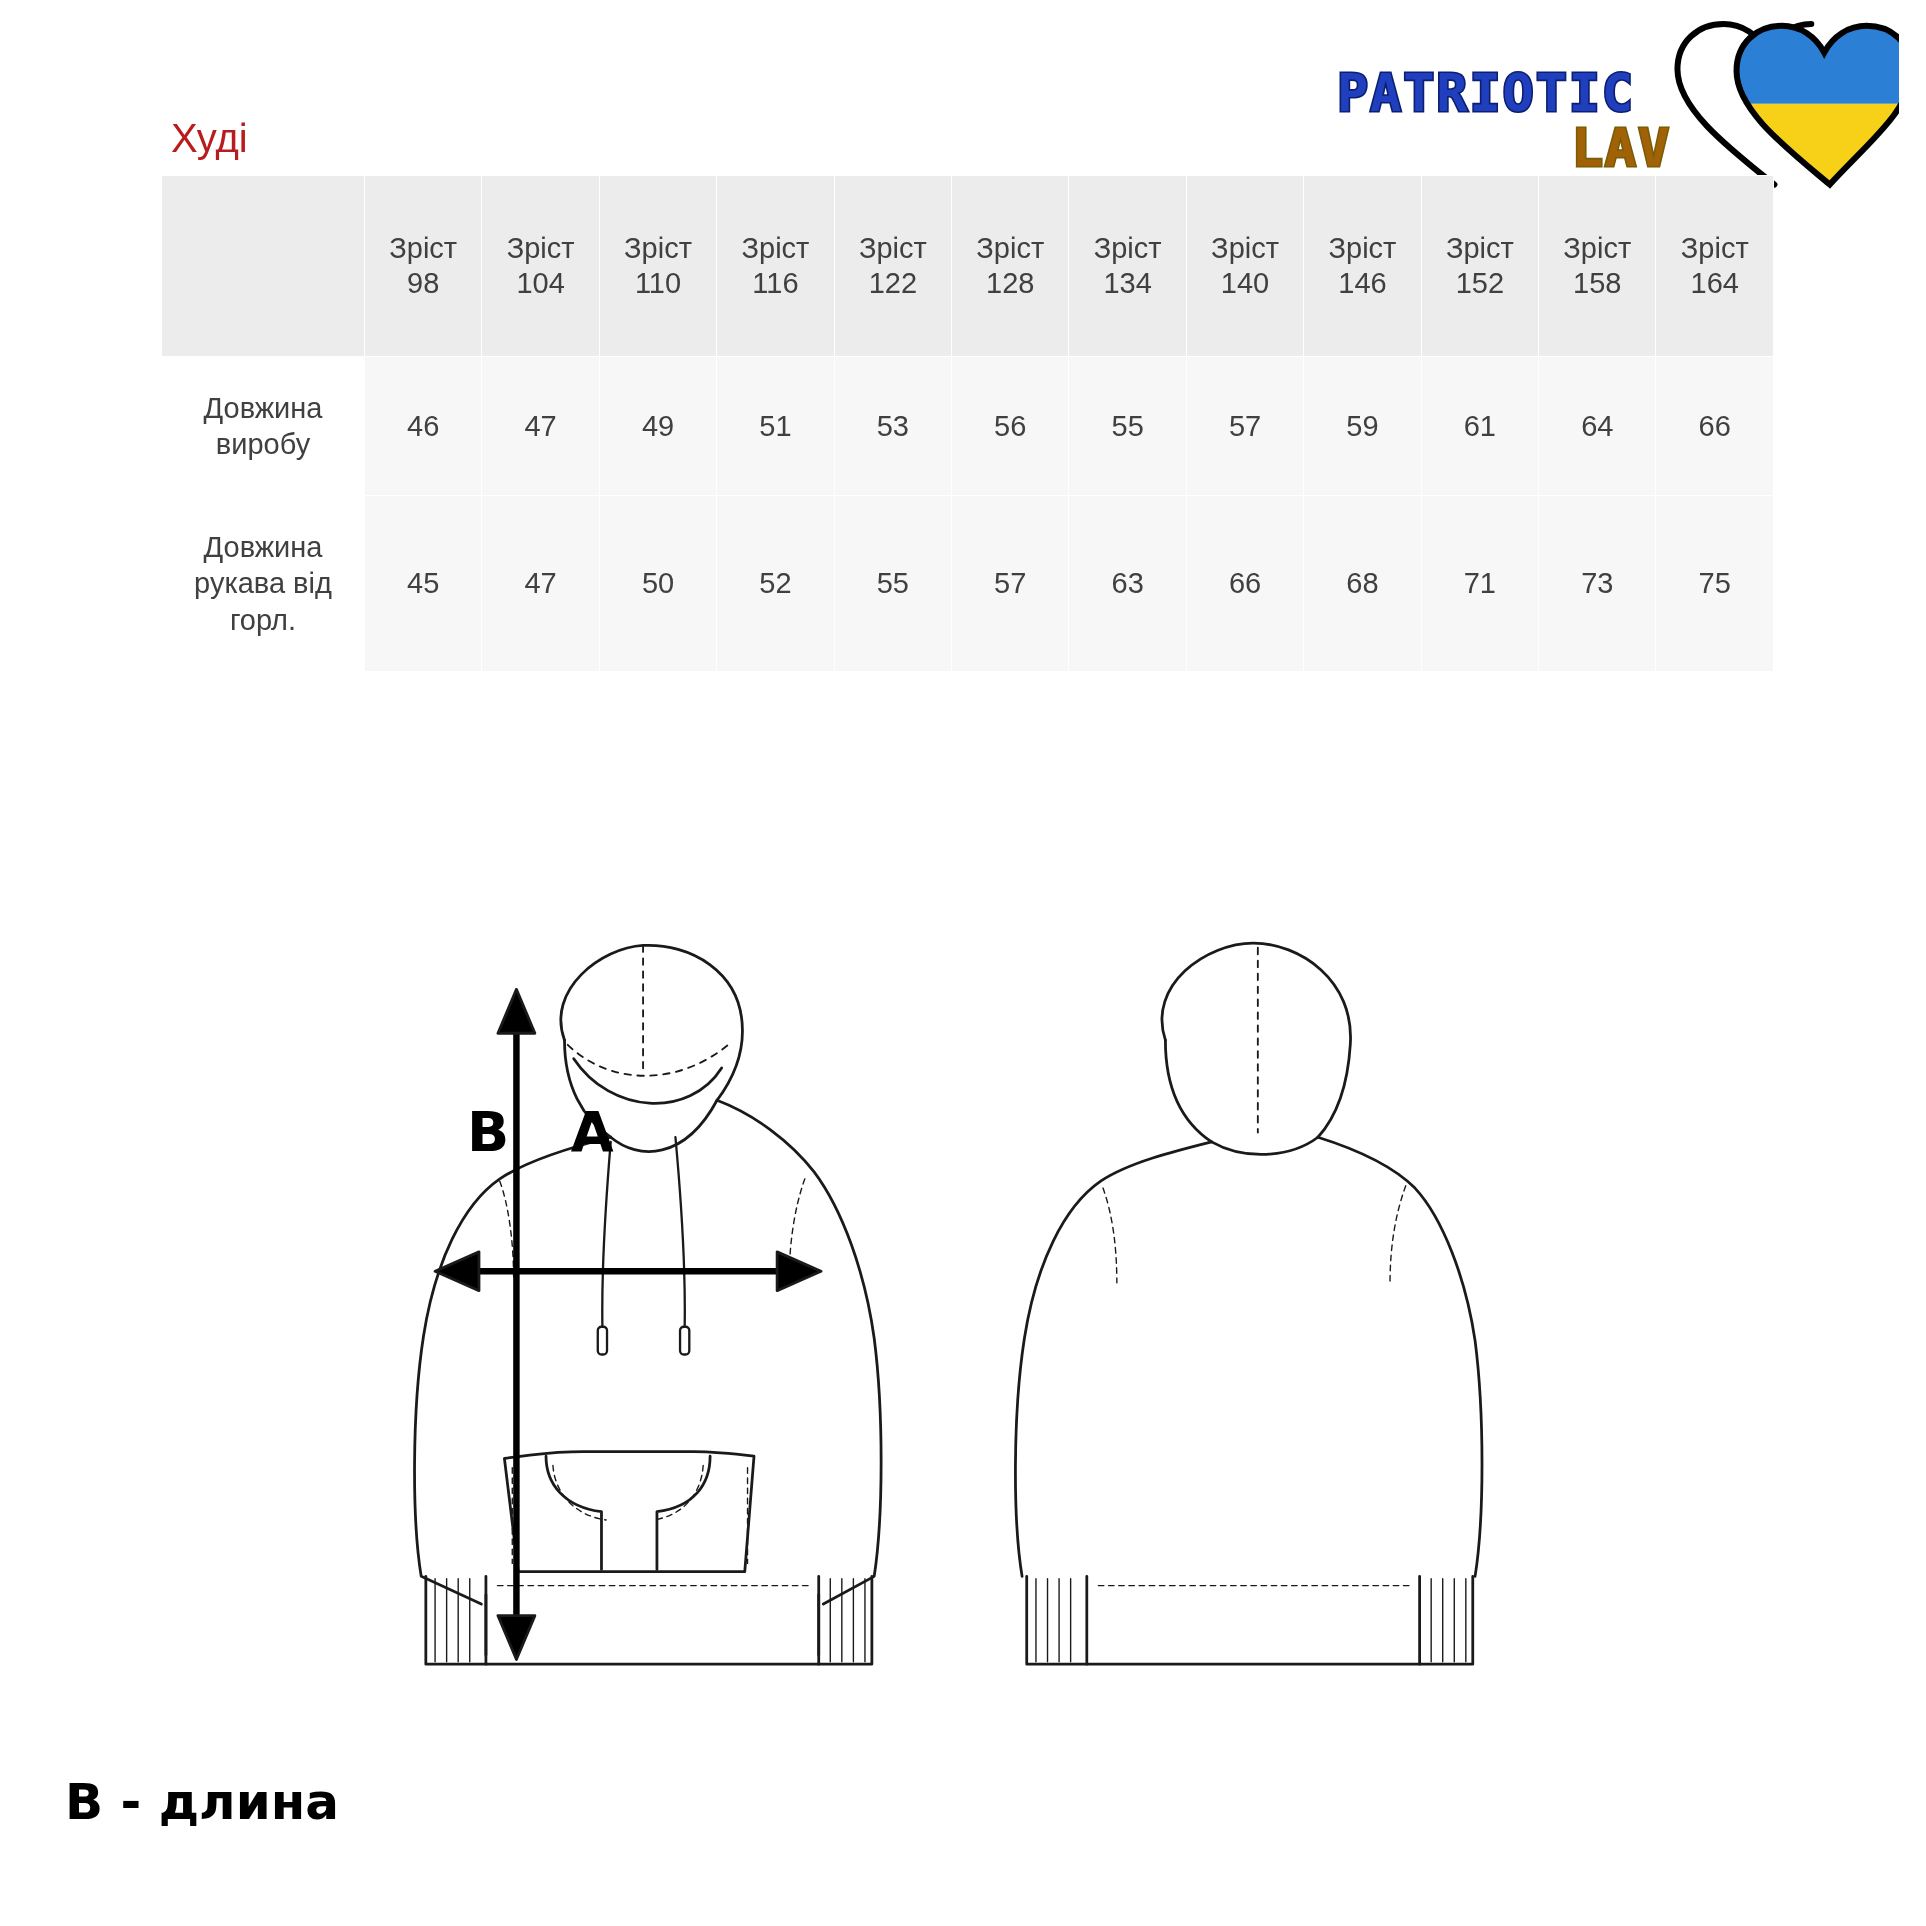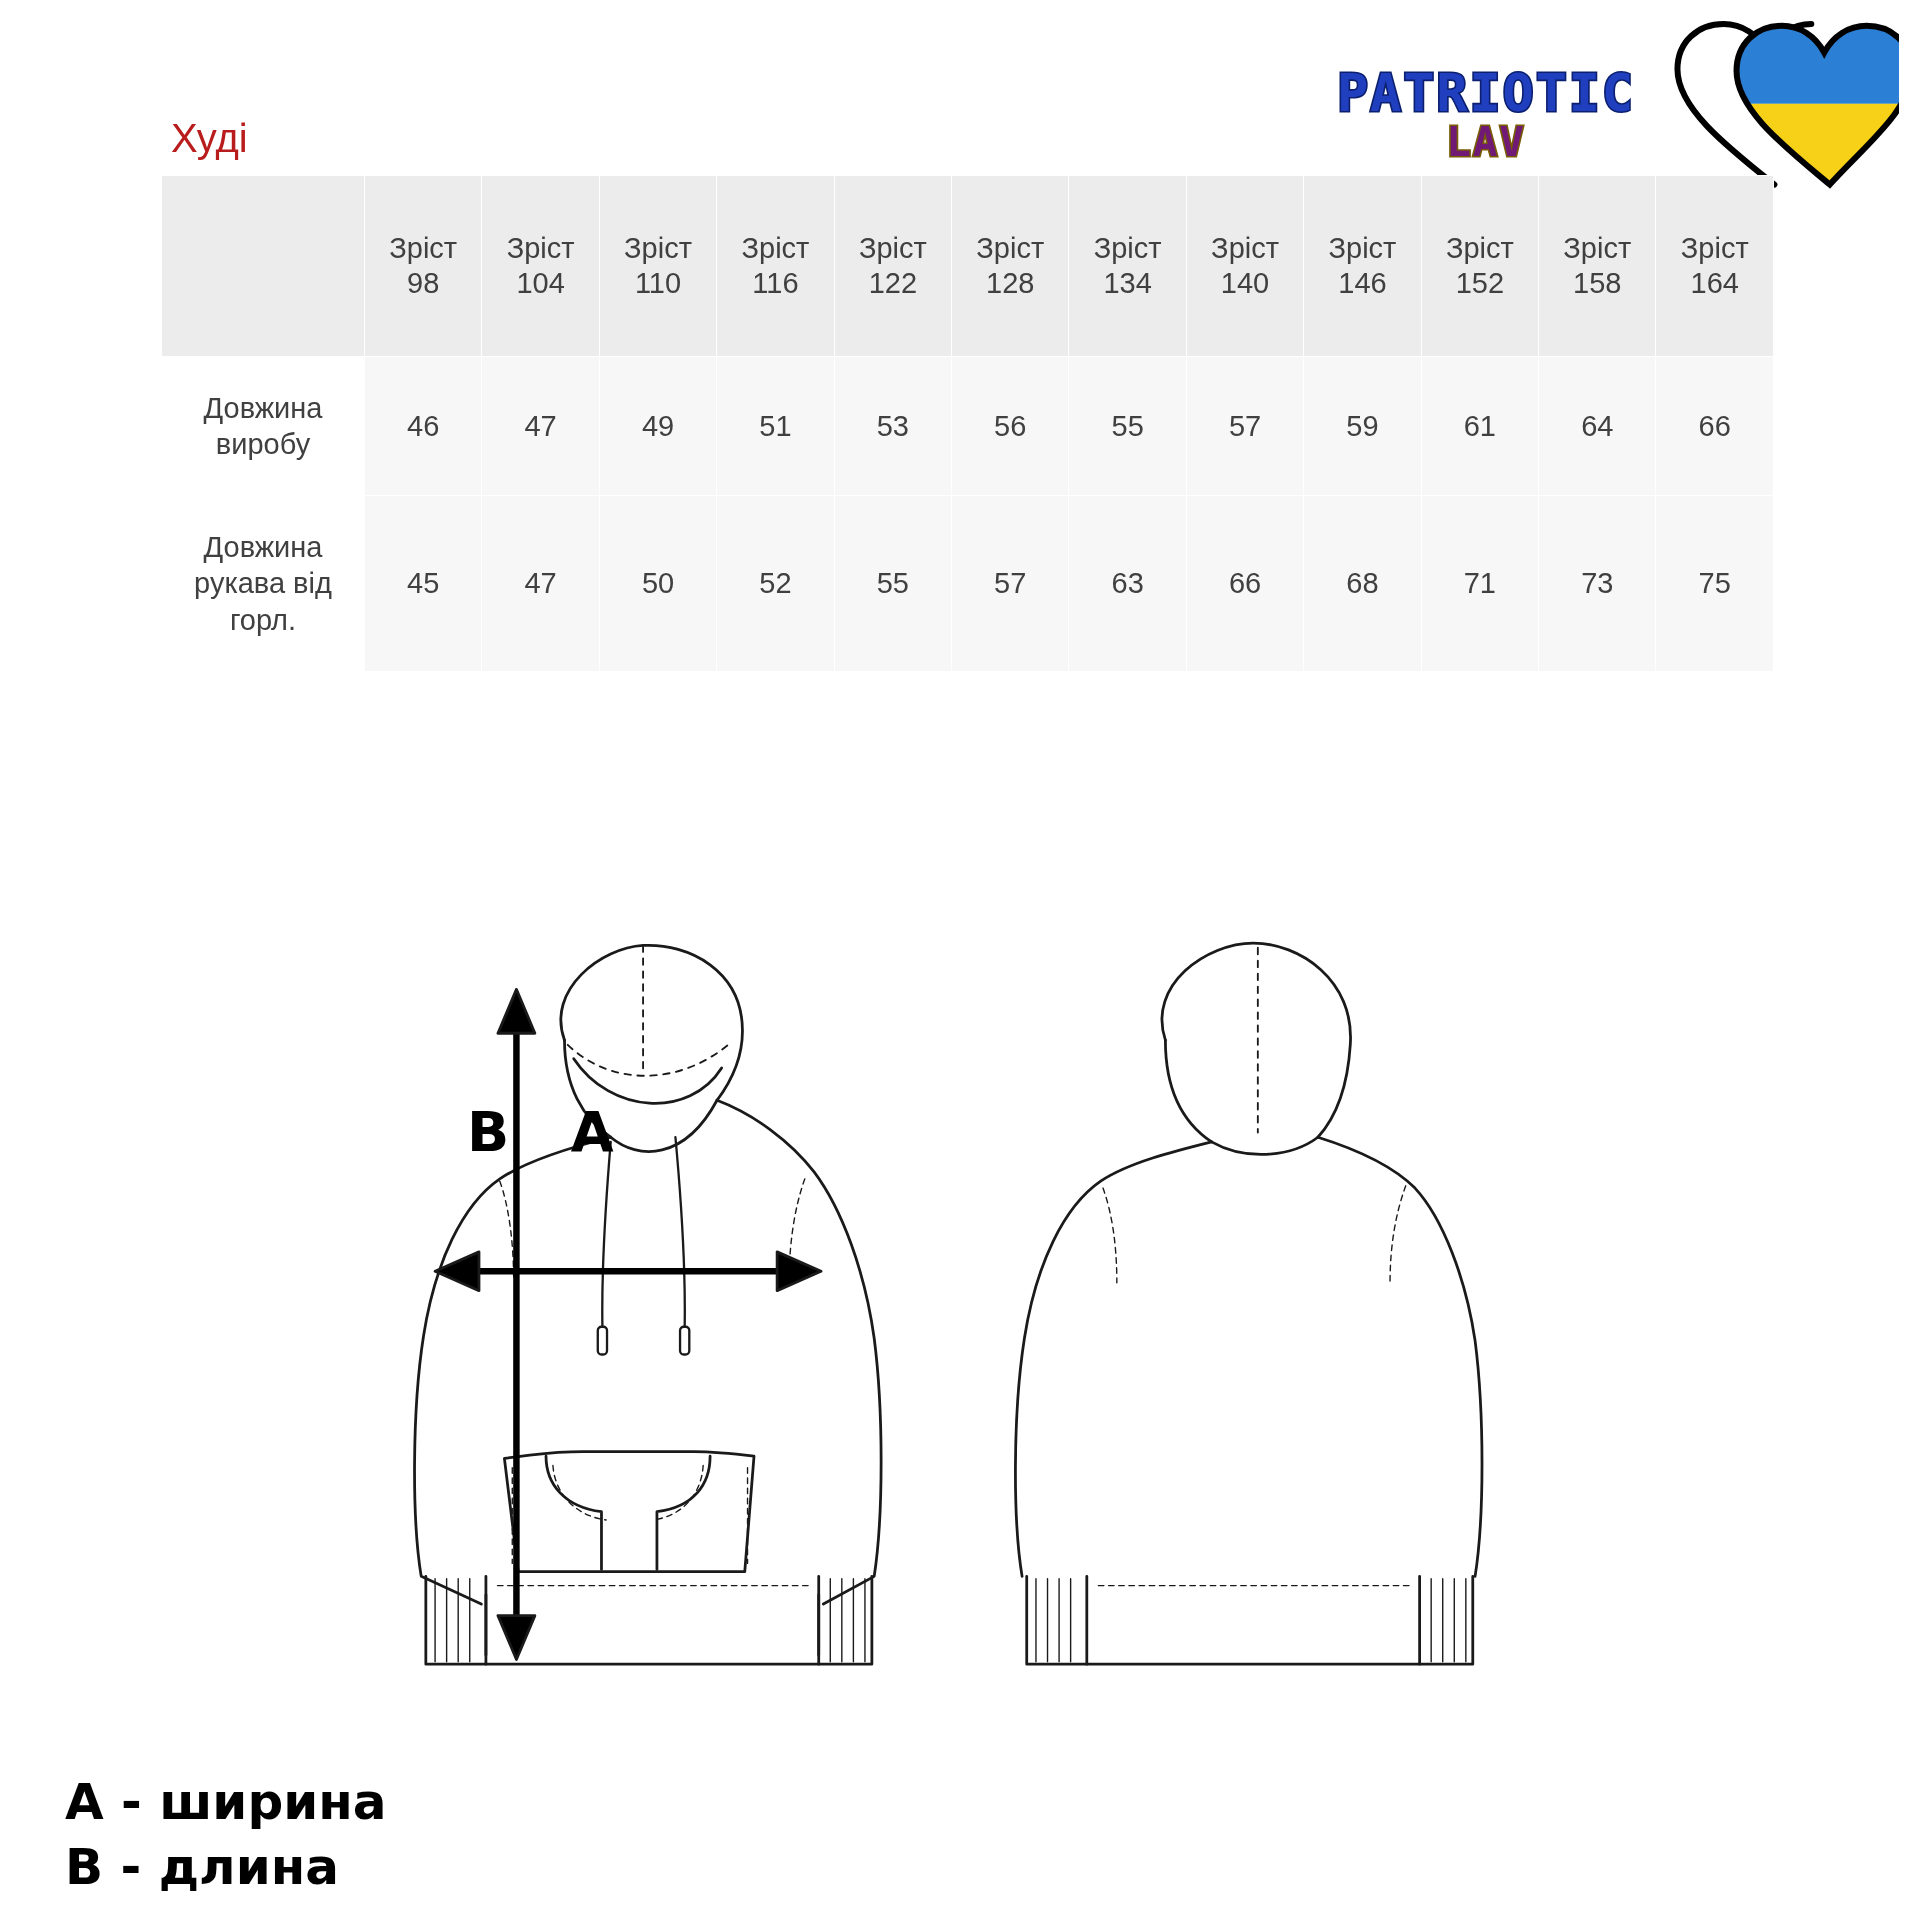--- a/index.html
+++ b/index.html
@@ -38,26 +38,27 @@
     font-size: 52px;
     letter-spacing: 1.8px;
     color: #1f3fbf;
     -webkit-text-stroke: 3.2px #0b1f6e;
     paint-order: stroke fill;
     line-height: 1.05;
   }
   .logo-word-2 {
     font-family: "DejaVu Sans Mono", monospace;
     font-weight: bold;
-    font-size: 41px;
+    font-size: 52px;
     letter-spacing: 1.8px;
-    color: #701a75;
+    color: #a16207;
     -webkit-text-stroke: 3.2px #7a5c05;
     paint-order: stroke fill;
     line-height: 1.05;
+    text-align: right;
   }
   .logo-heart {
     position: absolute;
     left: 365px;
     top: 0px;
     width: 240px;
     height: 185px;
   }
 
   
@@ -346,16 +347,15 @@
         <polygon points="320,760 415,718 415,802"></polygon>
         <polygon points="1155,760 1060,718 1060,802"></polygon>
       </g>
       <text x="435" y="500" font-family="DejaVu Sans, sans-serif" font-size="120" font-weight="bold" fill="#000000" text-anchor="middle" stroke="none">B</text>
       <text x="660" y="500" font-family="DejaVu Sans, sans-serif" font-size="120" font-weight="bold" fill="#000000" text-anchor="middle" stroke="none">A</text>
     </g>
   </svg>
 </div>
 
 <div class="legend">
-  <div>A - ширина</div>
   <div>B - длина</div>
 </div>
 
 
 </body></html>

